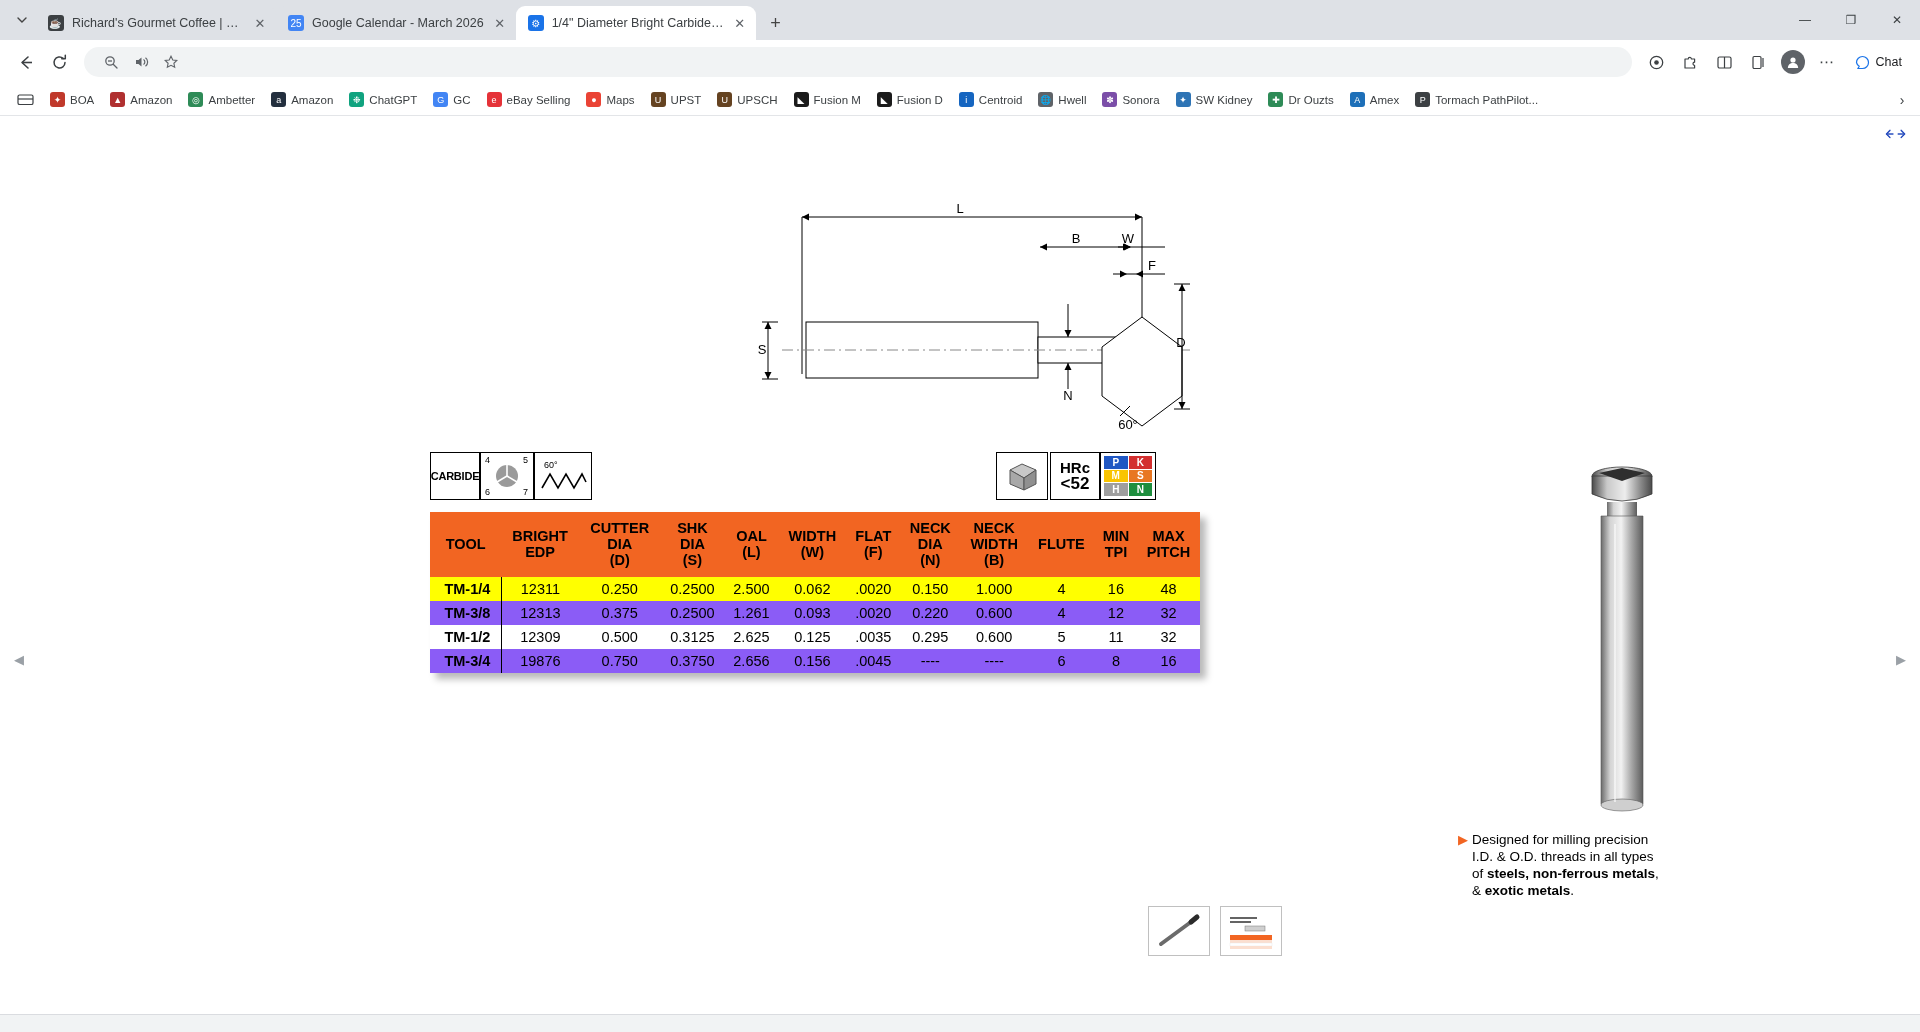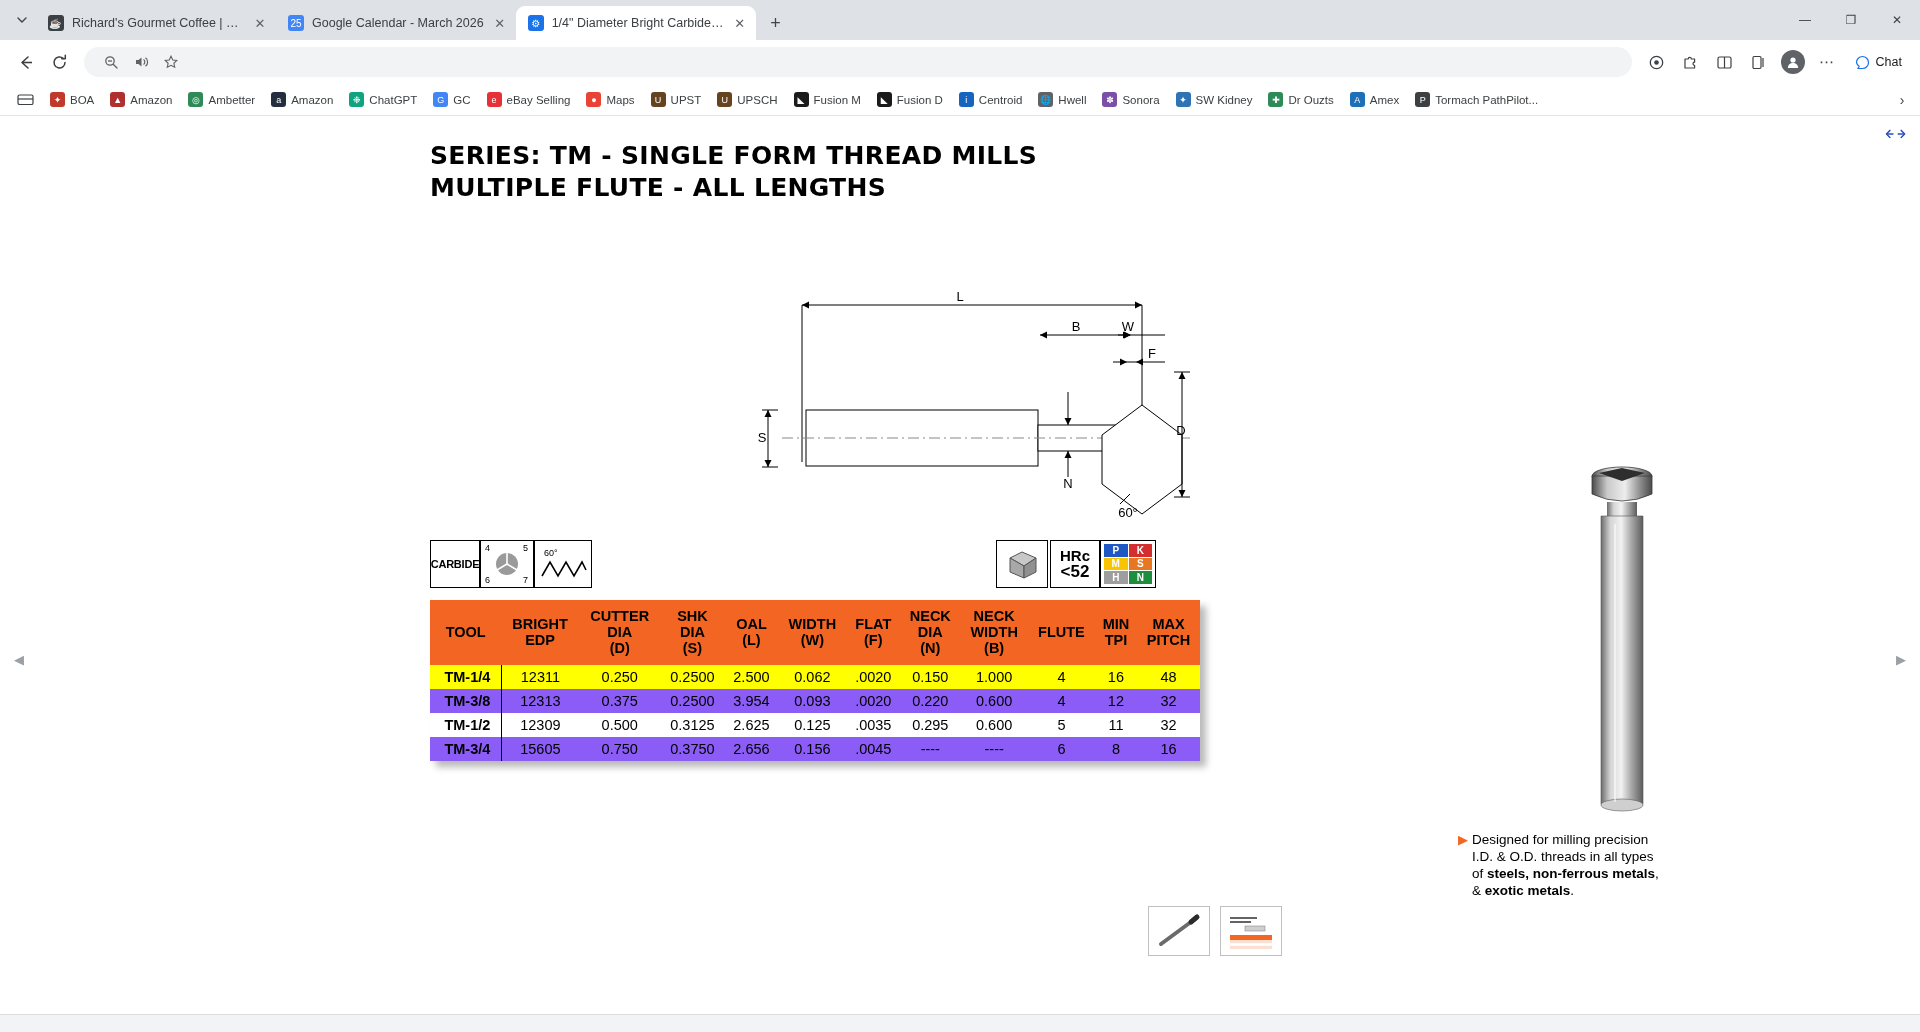--- a/index.html
+++ b/index.html
@@ -556,24 +556,20 @@
           <line x1="1" y1="14" x2="6" y2="9" stroke="#2a4fbf" stroke-width="1.5"></line>
           <line x1="14" y1="1" x2="9" y2="6" stroke="#2a4fbf" stroke-width="1.5"></line>
         </svg>
     </div>
 
     <div class="side-arrow left">◀</div>
     <div class="side-arrow right">▶</div>
 
     <div class="sheet">
 
-      <div class="title">
-        <div>SERIES: TM - SINGLE FORM THREAD MILLS</div>
-        <div>MULTIPLE FLUTE - ALL LENGTHS</div>
-      </div>
 
       <div class="drawing">
         <svg width="1120" height="300" viewBox="0 0 1120 300">
           <g stroke="#000" fill="none" stroke-width="1">
 
             <line x1="372" y1="83" x2="712" y2="83"></line>
             <path d="M372 83 l7 -3.5 v7 z" fill="#000" stroke="none"></path>
             <path d="M712 83 l-7 -3.5 v7 z" fill="#000" stroke="none"></path>
             <line x1="372" y1="83" x2="372" y2="240"></line>
             <line x1="712" y1="83" x2="712" y2="285"></line>
@@ -718,21 +714,21 @@
             <td>1.000</td>
             <td>4</td>
             <td>16</td>
             <td>48</td>
           </tr>
           <tr class="alt">
             <td class="tool">TM-3/8</td>
             <td>12313</td>
             <td>0.375</td>
             <td>0.2500</td>
-            <td>3.954</td>
+            <td>1.261</td>
             <td>0.093</td>
             <td>.0020</td>
             <td>0.220</td>
             <td>0.600</td>
             <td>4</td>
             <td>12</td>
             <td>32</td>
           </tr>
           <tr class="plain">
             <td class="tool">TM-1/2</td>
@@ -743,21 +739,21 @@
             <td>0.125</td>
             <td>.0035</td>
             <td>0.295</td>
             <td>0.600</td>
             <td>5</td>
             <td>11</td>
             <td>32</td>
           </tr>
           <tr class="alt">
             <td class="tool">TM-3/4</td>
-            <td>15605</td>
+            <td>19876</td>
             <td>0.750</td>
             <td>0.3750</td>
             <td>2.656</td>
             <td>0.156</td>
             <td>.0045</td>
             <td>----</td>
             <td>----</td>
             <td>6</td>
             <td>8</td>
             <td>16</td>

